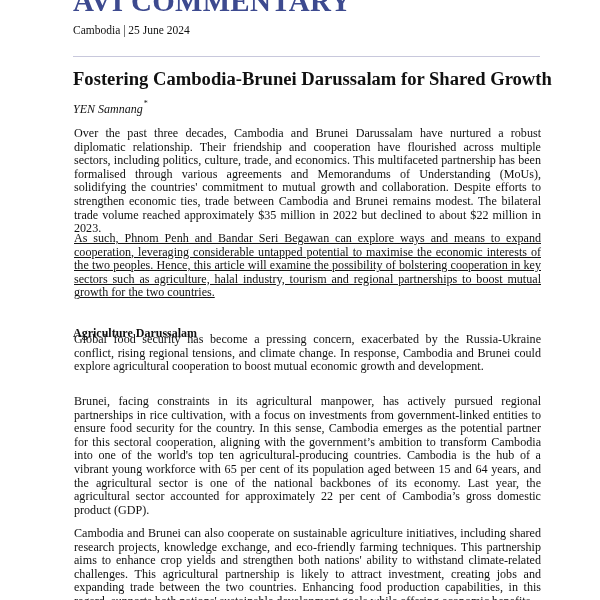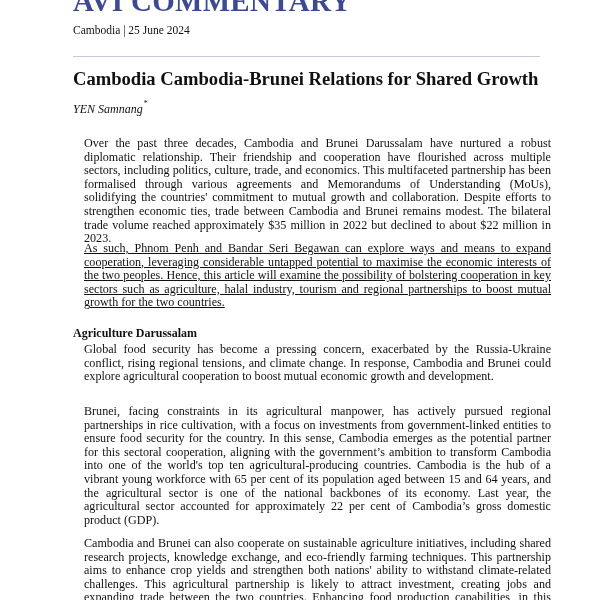--- a/index.html
+++ b/index.html
@@ -75,21 +75,21 @@
       top: -3px;
       margin-left: 1px;
     }
     .body-text {
       position: absolute;
       left: 0;
       width: 467px;
       font-size: 12.1px;
       line-height: 13.6px;
       text-align: justify;
-      margin: 11px;
+      margin: 1px;
     }
     .p1 { top: 126px; }
     .p2 { top: 231px; text-decoration: underline; }
     .h-agri {
       position: absolute;
       left: 0;
       top: 326px;
       font-weight: bold;
       font-size: 12px;
       white-space: nowrap;
@@ -99,21 +99,21 @@
     .p5 { top: 526px; }
   </style>
 </head>
 <body>
 
 <div class="page">
   <div class="brand">AVI COMMENTARY</div>
   <div class="dateline">Cambodia | 25 June 2024</div>
   <div class="rule"></div>
 
-  <h1 class="title" style="margin:0;">Cambodia Cambodia-Brunei Relations for Shared Growth</h1>
+  <h1 class="title" style="margin:0;">Fostering Cambodia-Brunei Darussalam for Shared Growth</h1>
 
   <div class="author">
     <span>YEN Samnang</span><sup>*</sup>
   </div>
 
   <p class="body-text p1">Over the past three decades, Cambodia and Brunei Darussalam have nurtured a robust diplomatic relationship. Their friendship and cooperation have flourished across multiple sectors, including politics, culture, trade, and economics. This multifaceted partnership has been formalised through various agreements and Memorandums of Understanding (MoUs), solidifying the countries' commitment to mutual growth and collaboration. Despite efforts to strengthen economic ties, trade between Cambodia and Brunei remains modest. The bilateral trade volume reached approximately $35 million in 2022 but declined to about $22 million in 2023.</p>
   <p class="body-text p2">As such, Phnom Penh and Bandar Seri Begawan can explore ways and means to expand cooperation, leveraging considerable untapped potential to maximise the economic interests of the two peoples. Hence, this article will examine the possibility of bolstering cooperation in key sectors such as agriculture, halal industry, tourism and regional partnerships to boost mutual growth for the two countries.</p>
 
   <div class="h-agri">Agriculture Darussalam</div>
 

